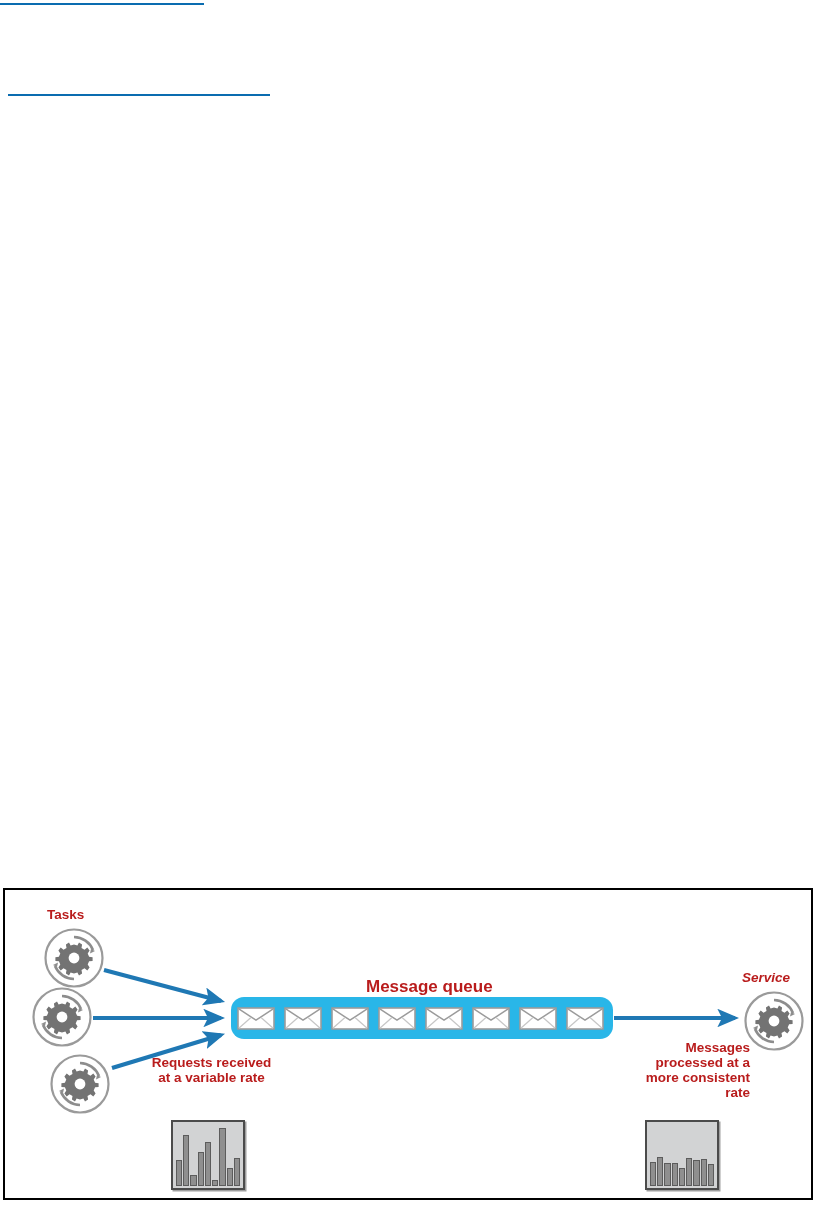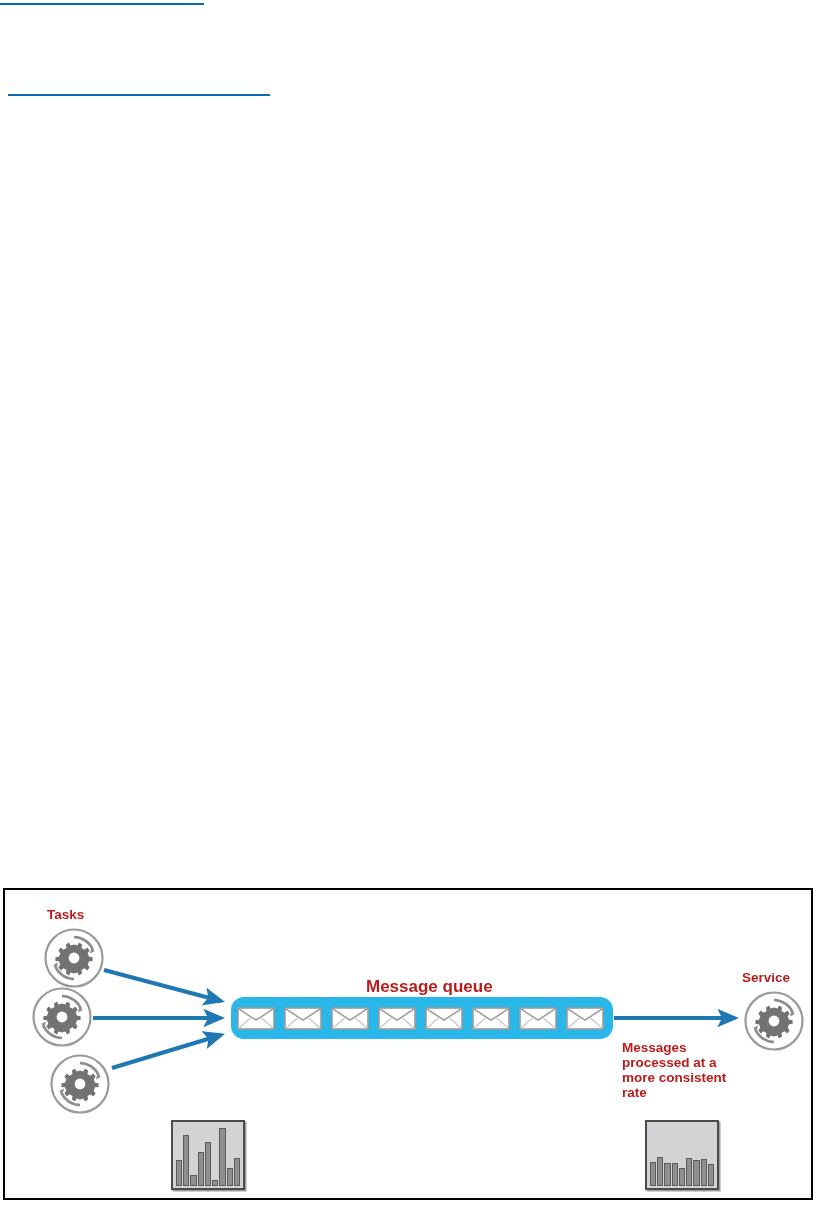--- a/index.html
+++ b/index.html
@@ -62,36 +62,37 @@
     white-space: nowrap;
     line-height: 1.12;
   }
   #label-tasks {
     left: 42px; top: 17px;
     font-size: 13.5px;
   }
   #label-service {
     left: 737px; top: 80px;
     font-size: 13.5px;
+    font-style: italic;
   }
   #label-queue {
     left: 361px; top: 87px;
     font-size: 17px;
   }
   #label-requests {
     left: 139px; top: 165px;
     font-size: 13.5px;
     text-align: center;
     white-space: normal;
     width: 135px;
   }
   #label-processed {
     left: 617px; top: 150px;
     font-size: 13.5px;
-    text-align: left;
+    text-align: right;
     white-space: normal;
     width: 128px;
   }
 
   
   #queue-pill {
     position: absolute;
     left: 226px;
     top: 107px;
     width: 382px;
@@ -255,20 +256,21 @@
         <rect x="1" y="1" width="36" height="21" fill="#ffffff" stroke="#9b9b9b" stroke-width="1.6"></rect>
         <path d="M1.8 1.8 L19 13.2 L36.2 1.8" fill="none" stroke="#9b9b9b" stroke-width="1.5"></path>
         <path d="M1.8 21.2 L14 10.5" fill="none" stroke="#c6c6c6" stroke-width="1.2"></path>
         <path d="M36.2 21.2 L24 10.5" fill="none" stroke="#c6c6c6" stroke-width="1.2"></path>
       </svg>
     </div>
 
   <div class="fig-label" id="label-tasks">Tasks</div>
   <div class="fig-label" id="label-queue">Message queue</div>
   <div class="fig-label" id="label-service">Service</div>
+  <div class="fig-label" id="label-requests">Requests received at a variable rate</div>
   <div class="fig-label" id="label-processed">Messages processed at a more consistent rate</div>
 
   <div class="chart-box" id="chart-left">
     <div class="chart-bars">
         <div class="bar" title="1: 42" style="height: 42%;"></div>
         <div class="bar" title="2: 84" style="height: 84%;"></div>
         <div class="bar" title="3: 18" style="height: 18%;"></div>
         <div class="bar" title="4: 55" style="height: 55%;"></div>
         <div class="bar" title="5: 72" style="height: 72%;"></div>
         <div class="bar" title="6: 10" style="height: 10%;"></div>

